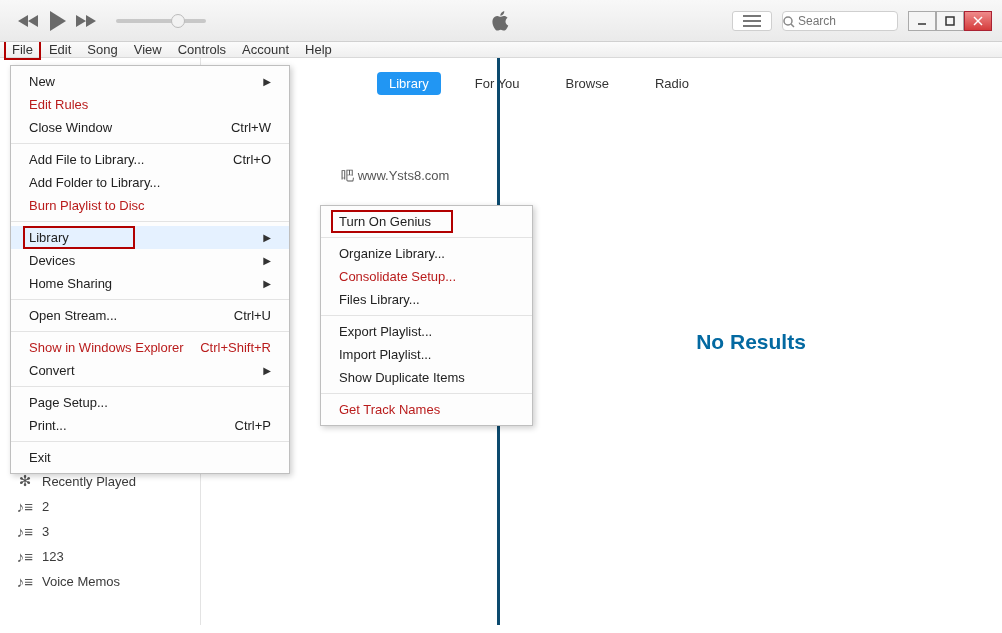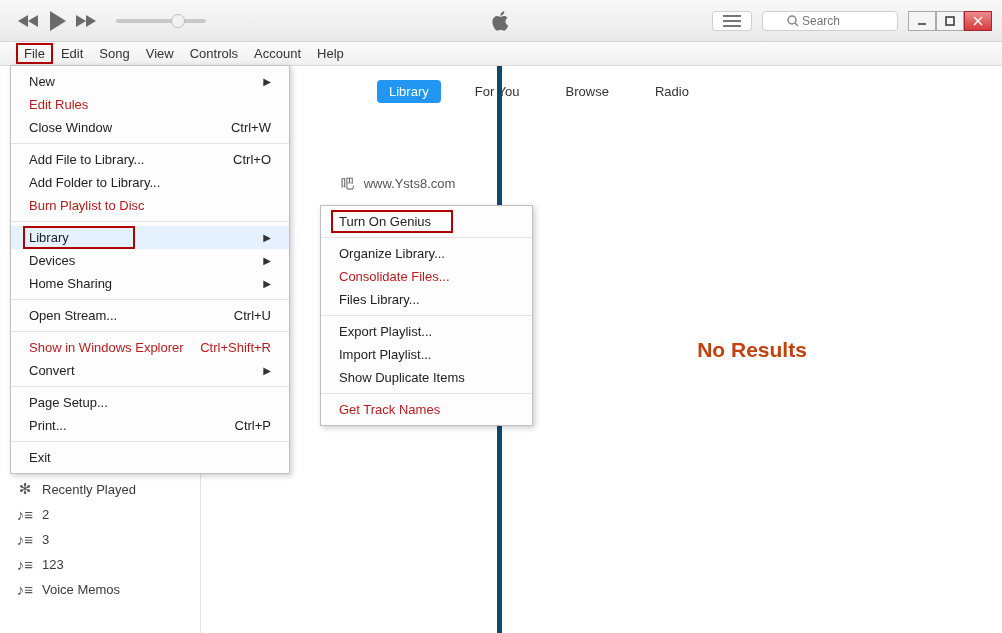--- a/index.html
+++ b/index.html
@@ -10,49 +10,49 @@
   display: flex; align-items: center; border-bottom: 1px solid #d0d0d0; position: relative;
 }
 .play-controls { display: flex; align-items: center; gap: 8px; padding-left: 18px; }
 .play-btn { color: #5a5a5a; cursor: pointer; }
 .vol { display: flex; align-items: center; margin-left: 20px; gap: 4px; }
 .vol-track { width: 90px; height: 4px; background: #c8c8c8; border-radius: 2px; position: relative; }
 .vol-knob { position: absolute; left: 55px; top: -5px; width: 14px; height: 14px; border-radius: 50%; background: #f2f2f2; border: 1px solid #bbb; }
 .apple { position: absolute; left: 50%; transform: translateX(-50%); color: #6b6b6b; font-size: 18px; }
 .right-controls { margin-left: auto; display: flex; align-items: center; gap: 10px; padding-right: 10px; }
 .list-view-btn { border: 1px solid #cfcfcf; background: #fff; border-radius: 3px; padding: 3px 10px; font-size: 13px; color: #555; }
-.search-wrap { border: 1px solid #cfcfcf; background: #fff; border-radius: 4px; padding: 2px 24px; display: flex; align-items: center; width: 136px; }
+.search-wrap { border: 1px solid #cfcfcf; background: #fff; border-radius: 4px; padding: 2px 0; display: flex; align-items: flex-end; width: 116px; }
 .search-wrap input { border: none; outline: none; width: 80px; font-size: 12px; color: #666; background: transparent; }
 .win-btns { display: flex; }
 .win-btn { width: 28px; height: 20px; border: 1px solid #aaa; display:flex; align-items:center; justify-content:center; font-size:12px; background:#f5f5f5; color:#333; }
 .win-close { background: linear-gradient(#ef8b8b,#d43c3c); color:#fff; border-color:#a23; }
 
 .menu-bar {
-  height: 24px; background: linear-gradient(#fbfbfb,#efefef);
-  display: flex; align-items: center; padding-left: 16px; border-bottom: 1px solid #d9d9d9;
+  height: 16px; background: linear-gradient(#fbfbfb,#efefef);
+  display: flex; align-items: center; padding-left: 4px; border-bottom: 1px solid #d9d9d9;
   font-size: 13px; color: #333;
 }
 .menu-item { padding: 3px 8px; cursor: default; }
 .menu-file { border: 2px solid #b20000; padding: 1px 6px; }
 
 .body-area { position: relative; display: flex; height: calc(100% - 66px); }
 
 .sidebar { width: 201px; border-right: 1px solid #e3e3e3; padding-top: 410px; padding-left: 16px; }
 .sb-item { display: flex; align-items: center; gap: 8px; padding: 4px 0; color: #3a3a3a; font-size: 13px; }
 .sb-icon { width: 18px; text-align: center; color: #555; font-size: 15px; }
 
 .main { flex: 1; position: relative; }
 .tabs { display: flex; gap: 22px; padding: 14px 0 12px 176px; align-items: center; font-size: 13px; }
 .tab { color: #333; padding: 4px 12px; border-radius: 4px; }
 .tab.active { background: #2196f3; color: #fff; }
 .url-row { padding-left: 140px; color: #555; font-size: 13px; margin-top: 60px; }
 .no-results {
   position: absolute; left: 0; right: 0; top: 0; bottom: 0;
   display: flex; align-items: center; justify-content: center;
-  font-size: 21px; font-weight: 600; color: #c2410c; border-left: 5px solid #0c4a6e; margin-left: 296px; text-align: center;
+  font-size: 21px; font-weight: 600; color: #0369a1; border-left: 3px solid #0c4a6e; margin-left: 296px; text-align: center;
 }
 
 .dropdown {
   position: absolute; top: 65px; left: 10px; width: 280px; background: #fdfdfd;
   border: 1px solid #bfbfbf; box-shadow: 2px 2px 6px rgba(0,0,0,.2); z-index: 10;
   padding: 4px 0;
 }
 .dd-item { display:flex; justify-content: space-between; padding: 4px 18px; color:#222; font-size:13px; align-items:center; position:relative; }
 .dd-item.disabled { color:#b91c1c; }
 .dd-item.hover { background: #e5f1ff; }
@@ -175,21 +175,21 @@
 
   <div class="main">
     <div class="tabs">
       <span class="tab active">Library</span>
       <span class="tab">For You</span>
       <span class="tab">Browse</span>
       <span class="tab">Radio</span>
     </div>
     <div class="url-row">
       <span>吧</span>
-      <span style="margin-left:6px">www.Ysts8.com</span>
+      <span style="">www.Ysts8.com</span>
     </div>
     <div class="no-results">No Results</div>
   </div>
 </div>
 
 <div class="dropdown">
   <div class="dd-item">
     <span>New</span>
     <span class="dd-arrow">▶</span>
   </div>
@@ -254,21 +254,21 @@
 
 <div class="submenu">
   <div class="dd-item sm-boxed" style="position:relative">
     <span>Turn On Genius</span>
   </div>
   <div class="dd-sep"></div>
   <div class="dd-item">
     <span>Organize Library...</span>
   </div>
   <div class="dd-item disabled">
-    <span>Consolidate Files...</span>
+    <span>Consolidate Setup...</span>
   </div>
   <div class="dd-item">
     <span>Files Library...</span>
   </div>
   <div class="dd-sep"></div>
   <div class="dd-item">
     <span>Export Playlist...</span>
   </div>
   <div class="dd-item">
     <span>Import Playlist...</span>

